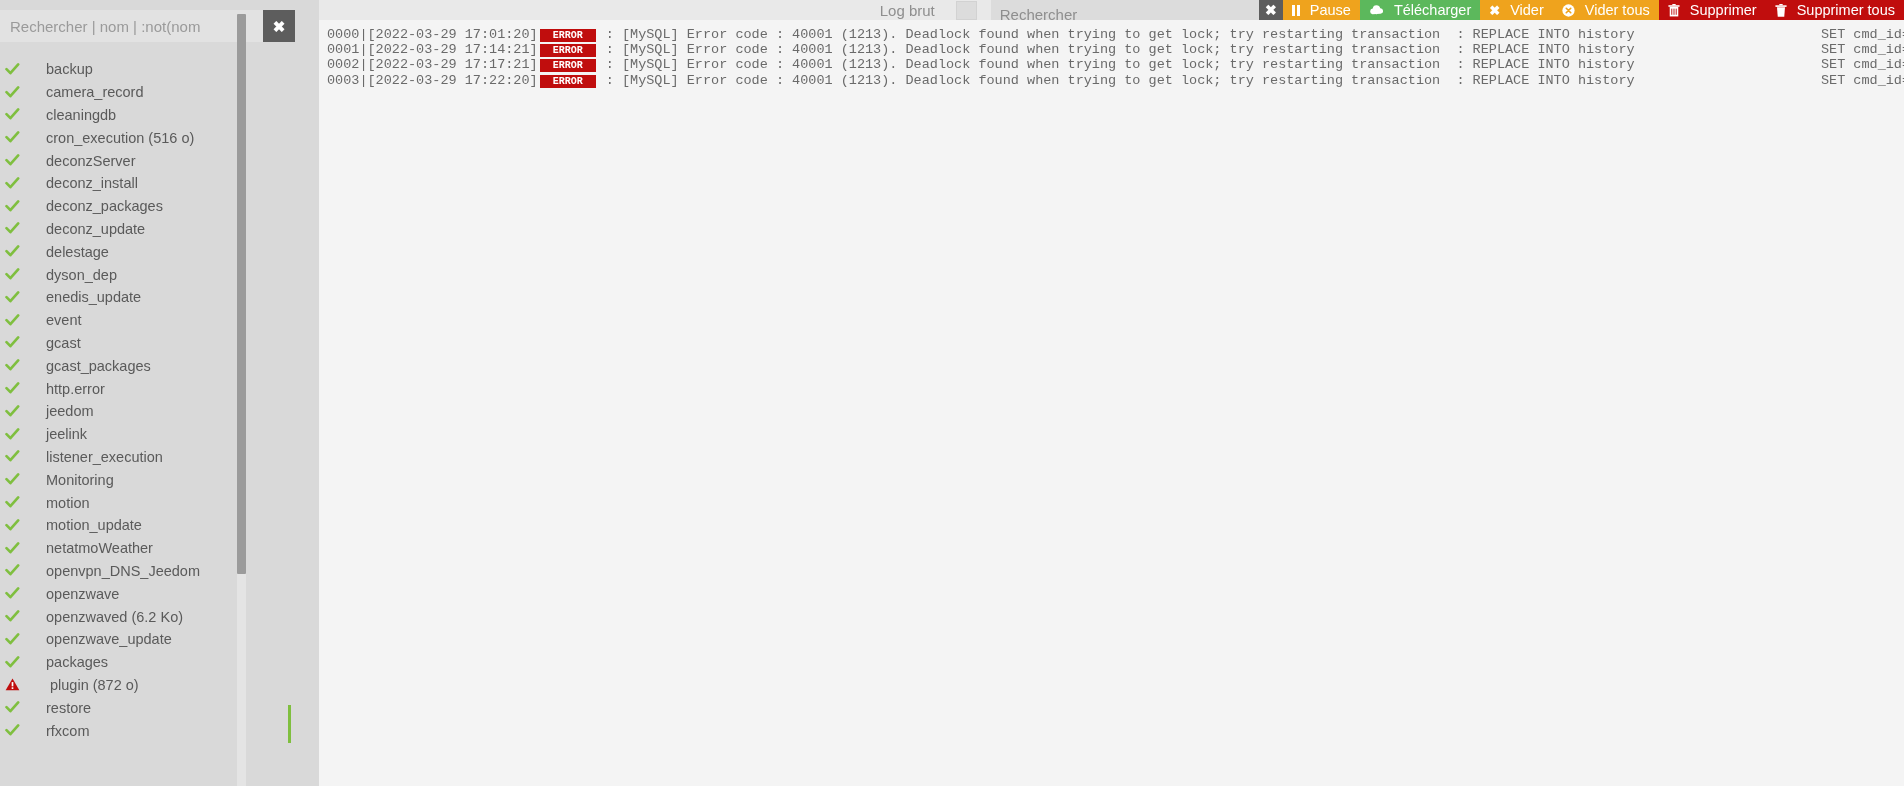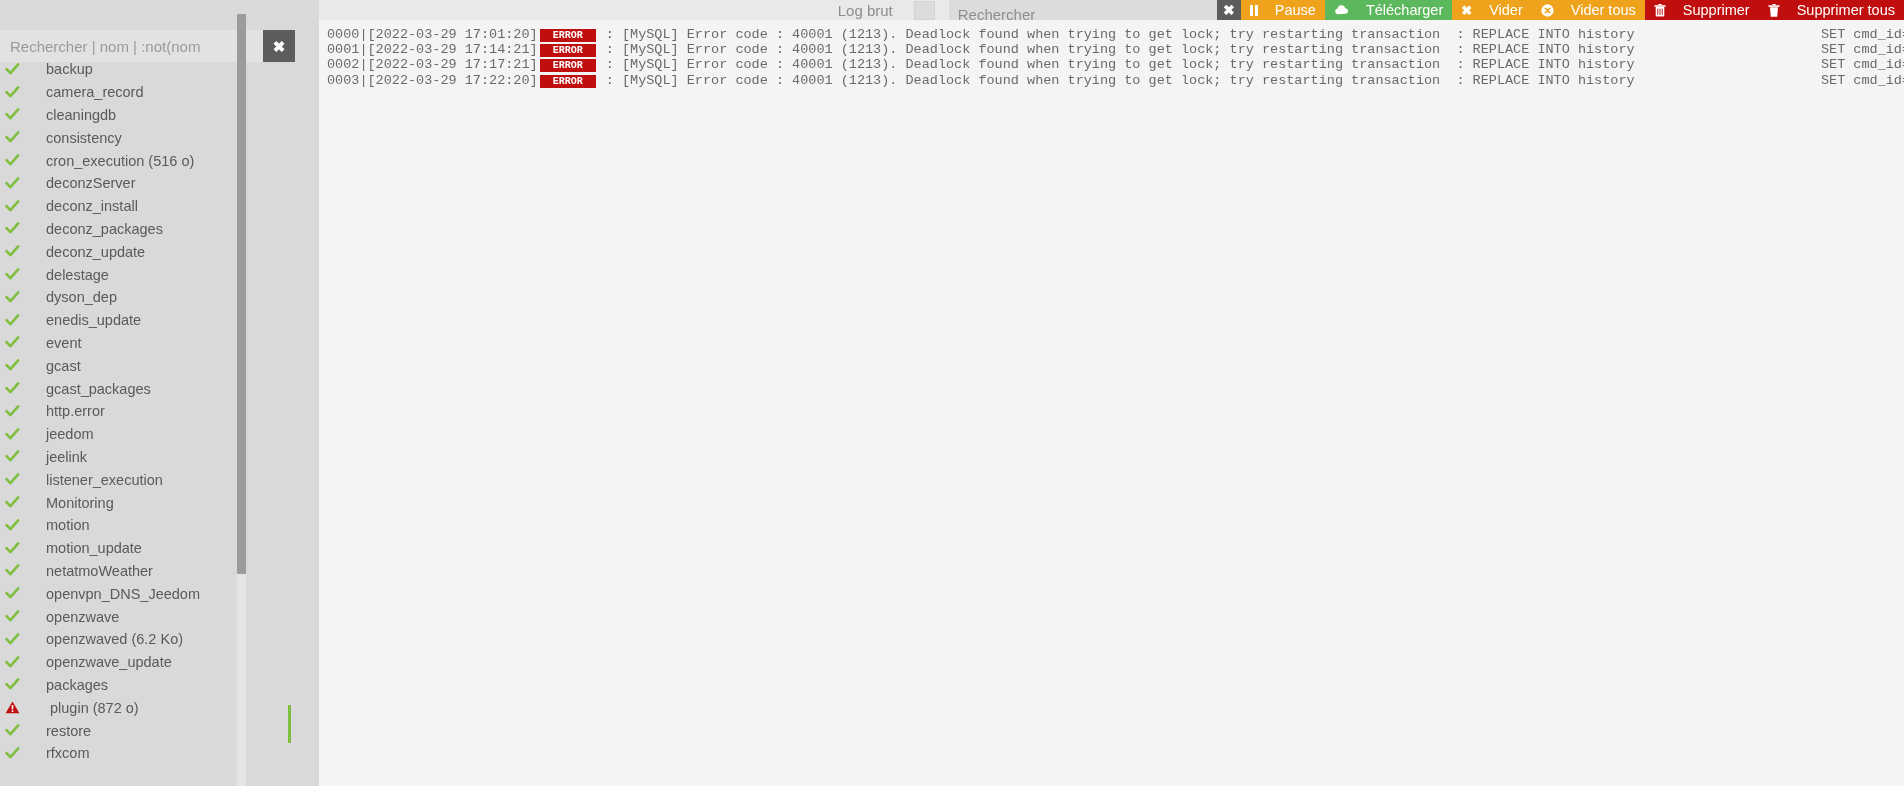--- a/index.html
+++ b/index.html
@@ -14,21 +14,21 @@
   #app { position: relative; width: 1904px; height: 786px; }
 
   
   #sidebar {
     position: absolute; left: 0; top: 0;
     width: 319px; height: 786px;
     background: #d9d9d9;
     overflow: hidden;
   }
   #sidebar-head {
-    position: absolute; left: 0; top: 30px;
+    position: absolute; left: 0; top: 10px;
     width: 295px; height: 32px;
     display: flex; align-items: stretch;
   }
   #search-input {
     flex: 1 1 auto;
     background: #e2e2e2;
     border: none; outline: none;
     font-family: "Liberation Sans", sans-serif;
     font-size: 15px;
     color: #585858;
@@ -109,21 +109,21 @@
     padding: 0 9px;
   }
   #tb-search::placeholder { color: #8e8e8e; }
   #tb-clear {
     width: 24px; background: #5d5d5d; color: #fff;
     border: none; cursor: pointer; font-size: 14px; font-weight: bold;
     display: flex; align-items: center; justify-content: center;
     font-family: "Liberation Sans", sans-serif;
   }
   .tb-btn {
-    display: flex; align-items: center; gap: 17px;
+    display: flex; align-items: center; gap: 10px;
     padding: 0 9px; border: none; cursor: pointer;
     color: #ffffff; font-size: 14.5px; white-space: nowrap;
     font-family: "Liberation Sans", sans-serif;
     line-height: 1;
   }
   .tb-btn .g { font-size: 13px; line-height: 1; display: inline-block; }
   .pause-bars { display: inline-flex; gap: 2px; }
   .pause-bars i { display: block; width: 3px; height: 11px; background: #fff; }
 
   
@@ -185,28 +185,20 @@
             </svg>
           </span>
           <span class="lbl">cleaningdb</span>
         </div>
         <div class="file-row">
           <span class="ico">
             <svg width="15" height="13" viewBox="0 0 15 13">
               <path d="M1.5 6.2 L5.4 10.2 L13.2 1.4" stroke="#7fbf3f" stroke-width="2.6" fill="none" stroke-linecap="round" stroke-linejoin="round"></path>
             </svg>
           </span>
-          <span class="lbl">consistency</span>
-        </div>
-        <div class="file-row">
-          <span class="ico">
-            <svg width="15" height="13" viewBox="0 0 15 13">
-              <path d="M1.5 6.2 L5.4 10.2 L13.2 1.4" stroke="#7fbf3f" stroke-width="2.6" fill="none" stroke-linecap="round" stroke-linejoin="round"></path>
-            </svg>
-          </span>
           <span class="lbl">cron_execution (516 o)</span>
         </div>
         <div class="file-row">
           <span class="ico">
             <svg width="15" height="13" viewBox="0 0 15 13">
               <path d="M1.5 6.2 L5.4 10.2 L13.2 1.4" stroke="#7fbf3f" stroke-width="2.6" fill="none" stroke-linecap="round" stroke-linejoin="round"></path>
             </svg>
           </span>
           <span class="lbl">deconzServer</span>
         </div>

